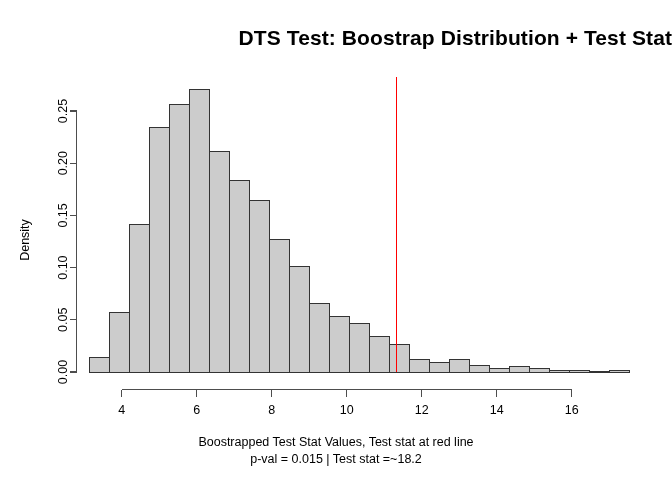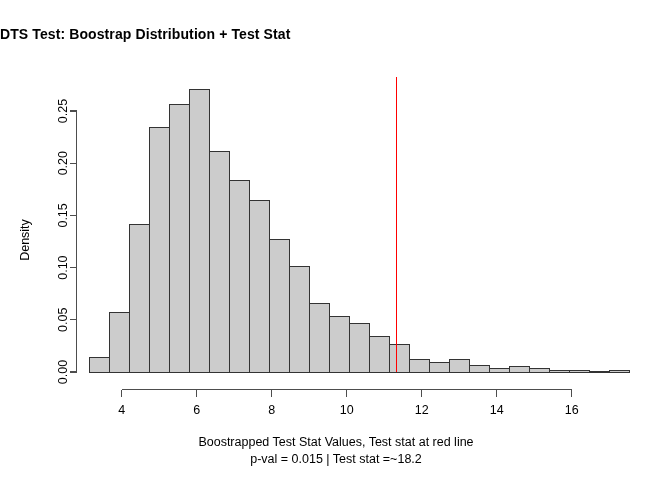--- a/index.html
+++ b/index.html
@@ -19,22 +19,22 @@
     position: relative;
     width: 672px;
     height: 480px;
     background: #ffffff;
   }
   .plot-title {
     position: absolute;
     left: 0;
     top: 26px;
     width: 672px;
-    text-align: left;
-    font-size: 14px;
+    text-align: right;
+    font-size: 21px;
     font-weight: bold;
     letter-spacing: 0.1px;
     white-space: nowrap;
   }
   .axis-label-y {
     position: absolute;
     left: 0;
     top: 0;
     width: 200px;
     text-align: center;

